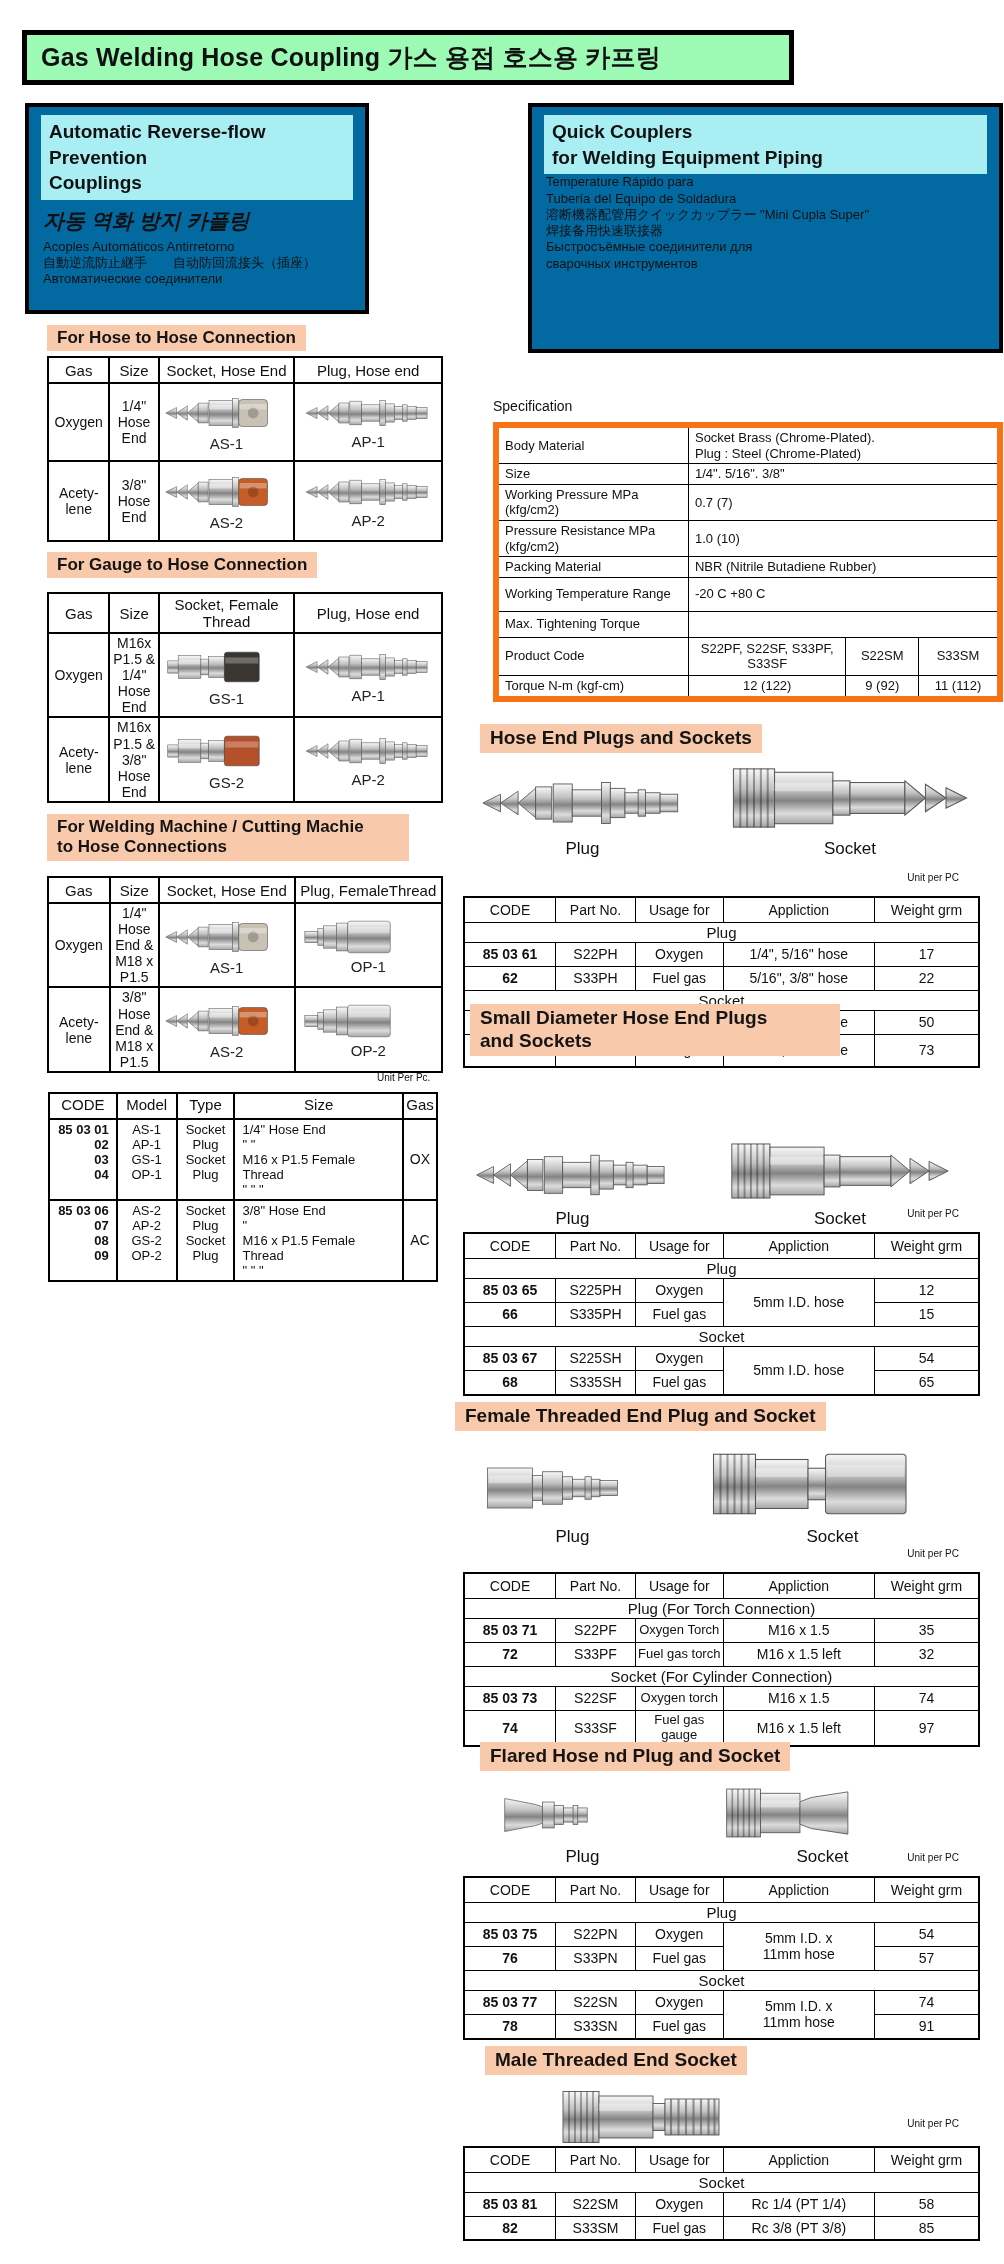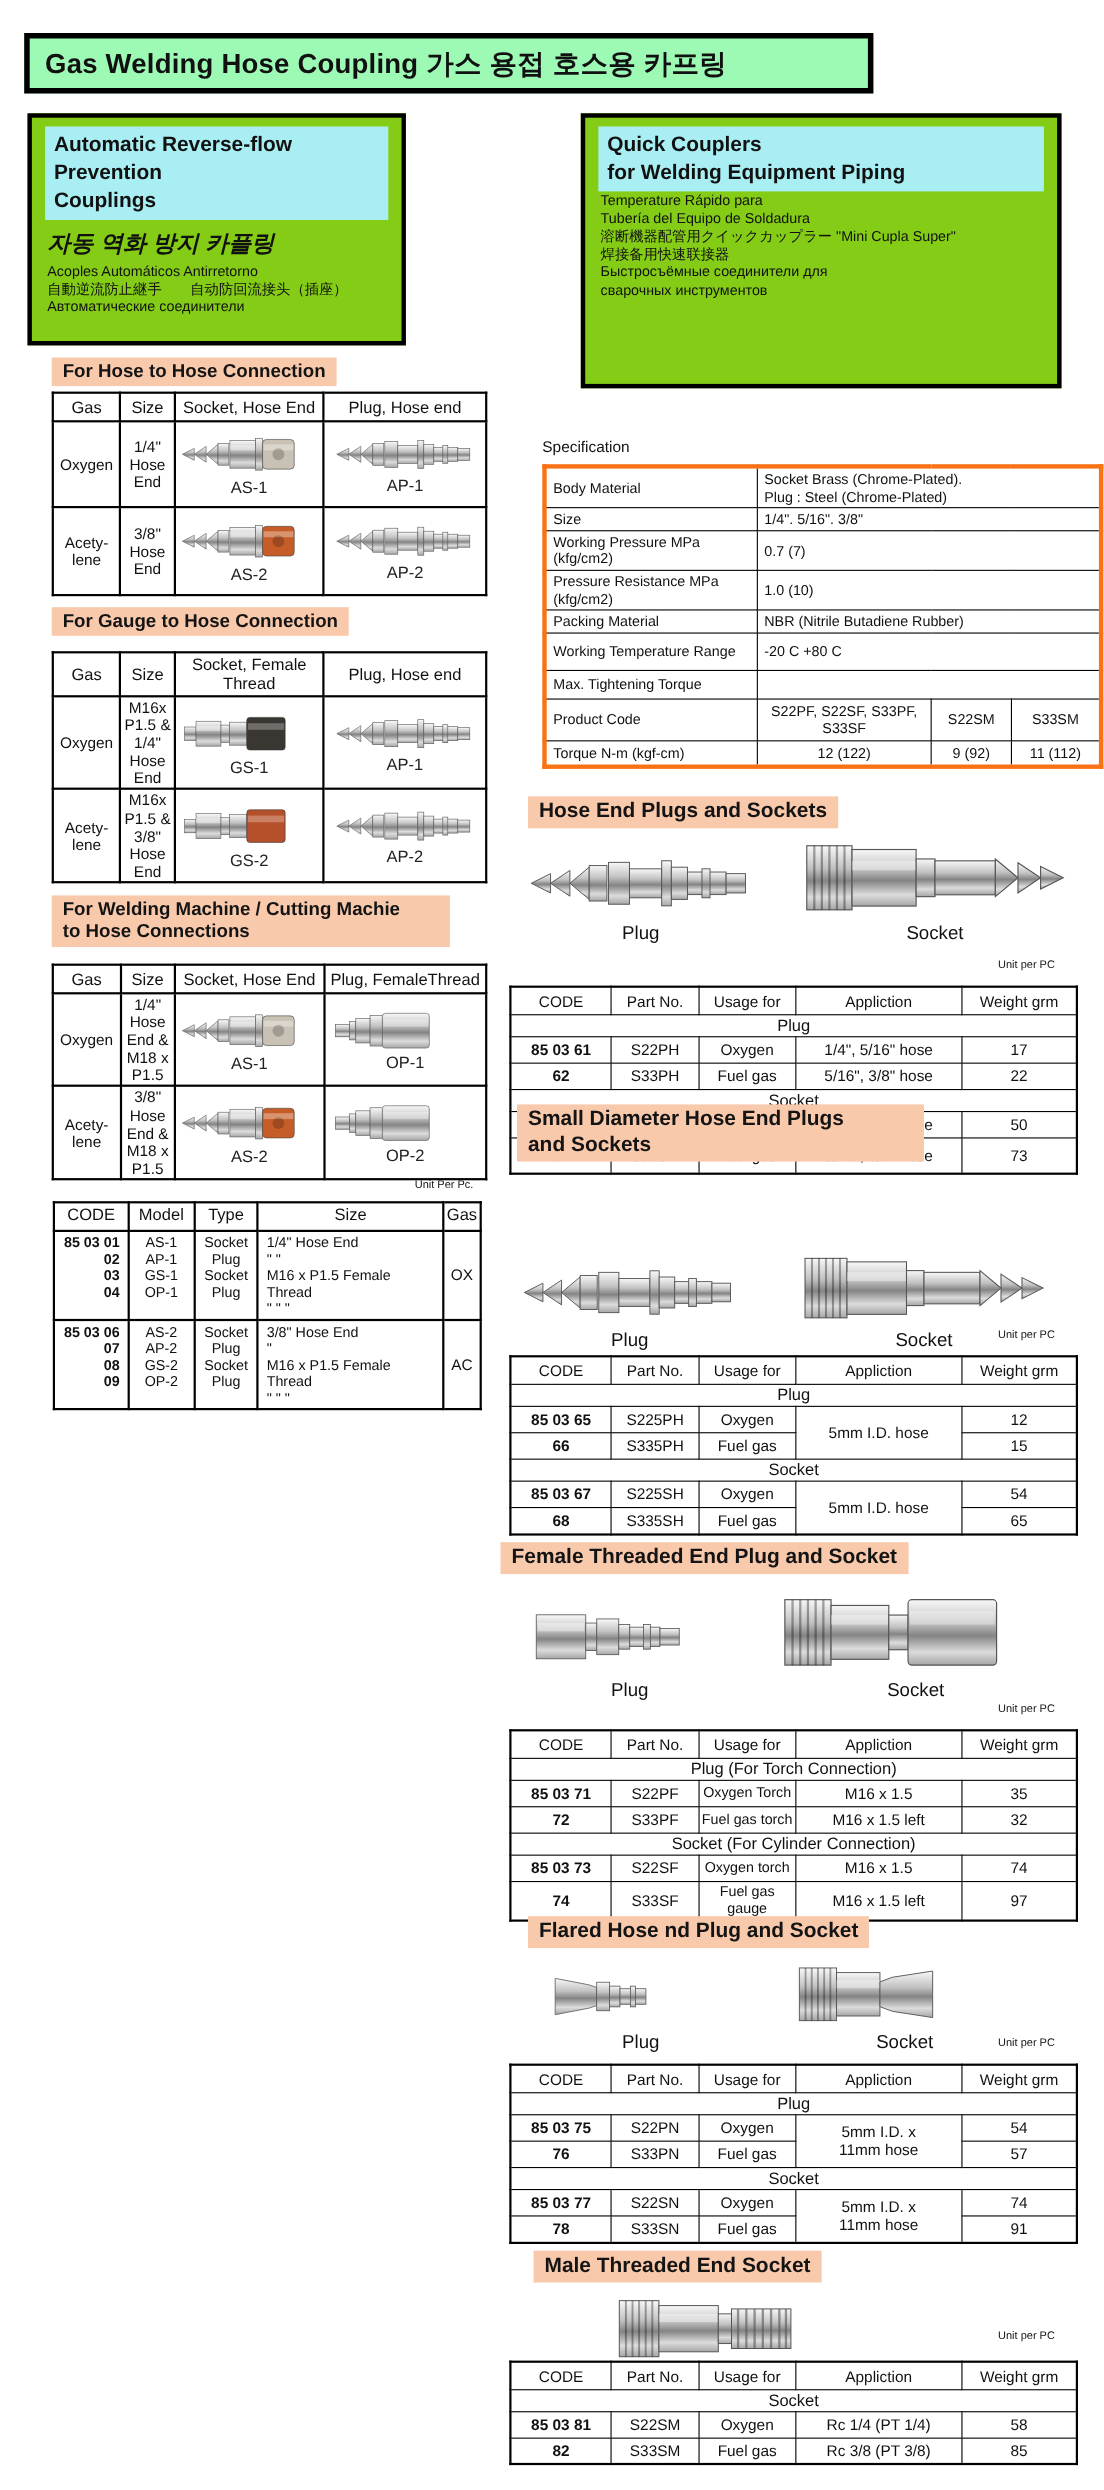--- a/index.html
+++ b/index.html
@@ -2,40 +2,40 @@
 <html><head>
 <meta charset="utf-8">
 <style>
   *{margin:0;padding:0;box-sizing:border-box}
   html,body{background:#fff}
   body{position:relative;width:1004px;height:2264px;font-family:"Liberation Sans",sans-serif;color:#111;overflow:hidden}
   .abs{position:absolute}
   .salmon{background:#f9c9ac;font-weight:700;color:#141414;line-height:1.2;padding:3px 10px;display:inline-block}
   .l-hdr{font-size:17px}
   .r-hdr{font-size:19px}
-  .panel{background:#84cc16;border:4px solid #000;padding:8px 12px}
+  .panel{background:#0369a1;border:4px solid #000;padding:8px 12px}
   .band{background:#a9eef3;padding:4px 8px;font-weight:700;font-size:19px;line-height:1.35}
   .kor{font-weight:700;font-style:italic;font-size:21px;margin:7px 0 4px 2px}
   .kor2{font-weight:700;font-style:italic;font-size:19px;margin:7px 0 4px 2px}
   .ml{font-size:13px;line-height:1.25;margin-left:2px}
   table{border-collapse:collapse;background:#fff}
   .lt th,.lt td{border:2px solid #000}
   .lt th{font-weight:400;font-size:15px;padding:2px;text-align:center}
   .lt td{font-size:14px;text-align:center;vertical-align:middle;padding:1px;line-height:1.15}
   .ct th,.ct td{border:2px solid #000;vertical-align:top}
   .ct th{font-weight:400;font-size:15px;padding:2px;text-align:center}
   .ct td{font-size:13px;line-height:15px;padding:2px 3px}
   .rt th,.rt td{border:1px solid #000}
   .rt{border:2px solid #000}
   .rt th{font-weight:400;font-size:14px;padding:2px;text-align:center}
   .rt td{font-size:14px;text-align:center;padding:2px;line-height:1.15}
   .span-row td{font-size:15px;padding:1px}
   .code{font-weight:700;text-align:right;padding-right:8px}
   .st td{border:1px solid #000;font-size:13px;padding:2px 6px;line-height:1.2;vertical-align:middle}
-  .st{border:4px solid #f97316}
+  .st{border:6px solid #f97316}
   .pre{white-space:pre-line}
   .pic{display:flex;flex-direction:column;align-items:center;justify-content:center}
   .plabel{font-size:15px;color:#222}
   .imgrow{display:flex;align-items:flex-end}
   .imgbox{display:flex;flex-direction:column;align-items:center}
   .imglabel{font-size:17px;text-align:center;margin-top:3px}
   .unit{font-size:10px}
   .ind{padding-left:58px}
   .ind2{padding-left:40px}
   .cen{text-align:center}
@@ -161,21 +161,21 @@
   <div class="band">
     <div>Automatic Reverse-flow Prevention</div>
     <div>Couplings</div>
   </div>
   <div class="kor">자동 역화 방지 카플링</div>
   <div class="ml">Acoples Automáticos Antirretorno</div>
   <div class="ml">自動逆流防止継手　　自动防回流接头（插座）</div>
   <div class="ml">Автоматические соединители</div>
 </div>
 
-<div class="abs panel" style="left:528px;top:103px;width:437px;height:250px">
+<div class="abs panel" style="left:528px;top:103px;width:475px;height:250px">
   <div class="band">
     <div>Quick Couplers</div>
     <div>for Welding Equipment Piping</div>
   </div>
   <div class="ml">Temperature Rápido para</div>
   <div class="ml">Tubería del Equipo de Soldadura</div>
   <div class="ml">溶断機器配管用クイックカップラー "Mini Cupla Super"</div>
   <div class="ml">焊接备用快速联接器</div>
   <div class="ml">Быстросъёмные соединители для</div>
   <div class="ml">сварочных инструментов</div>

